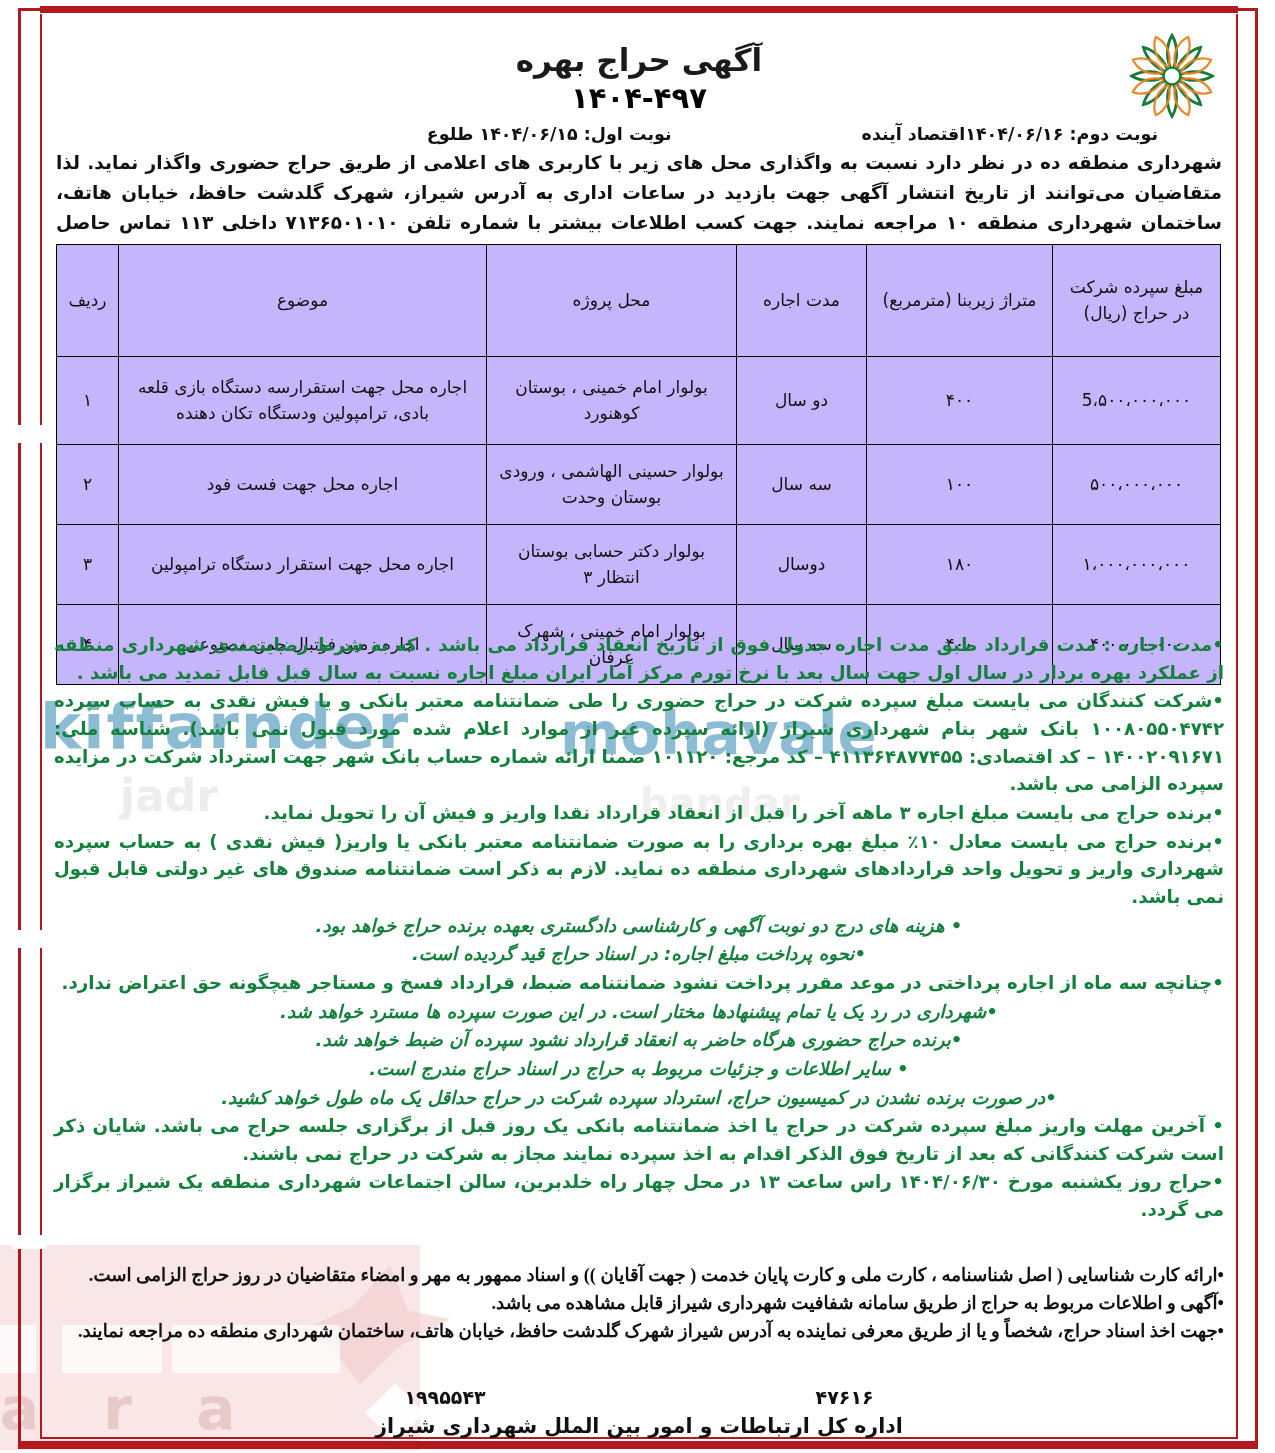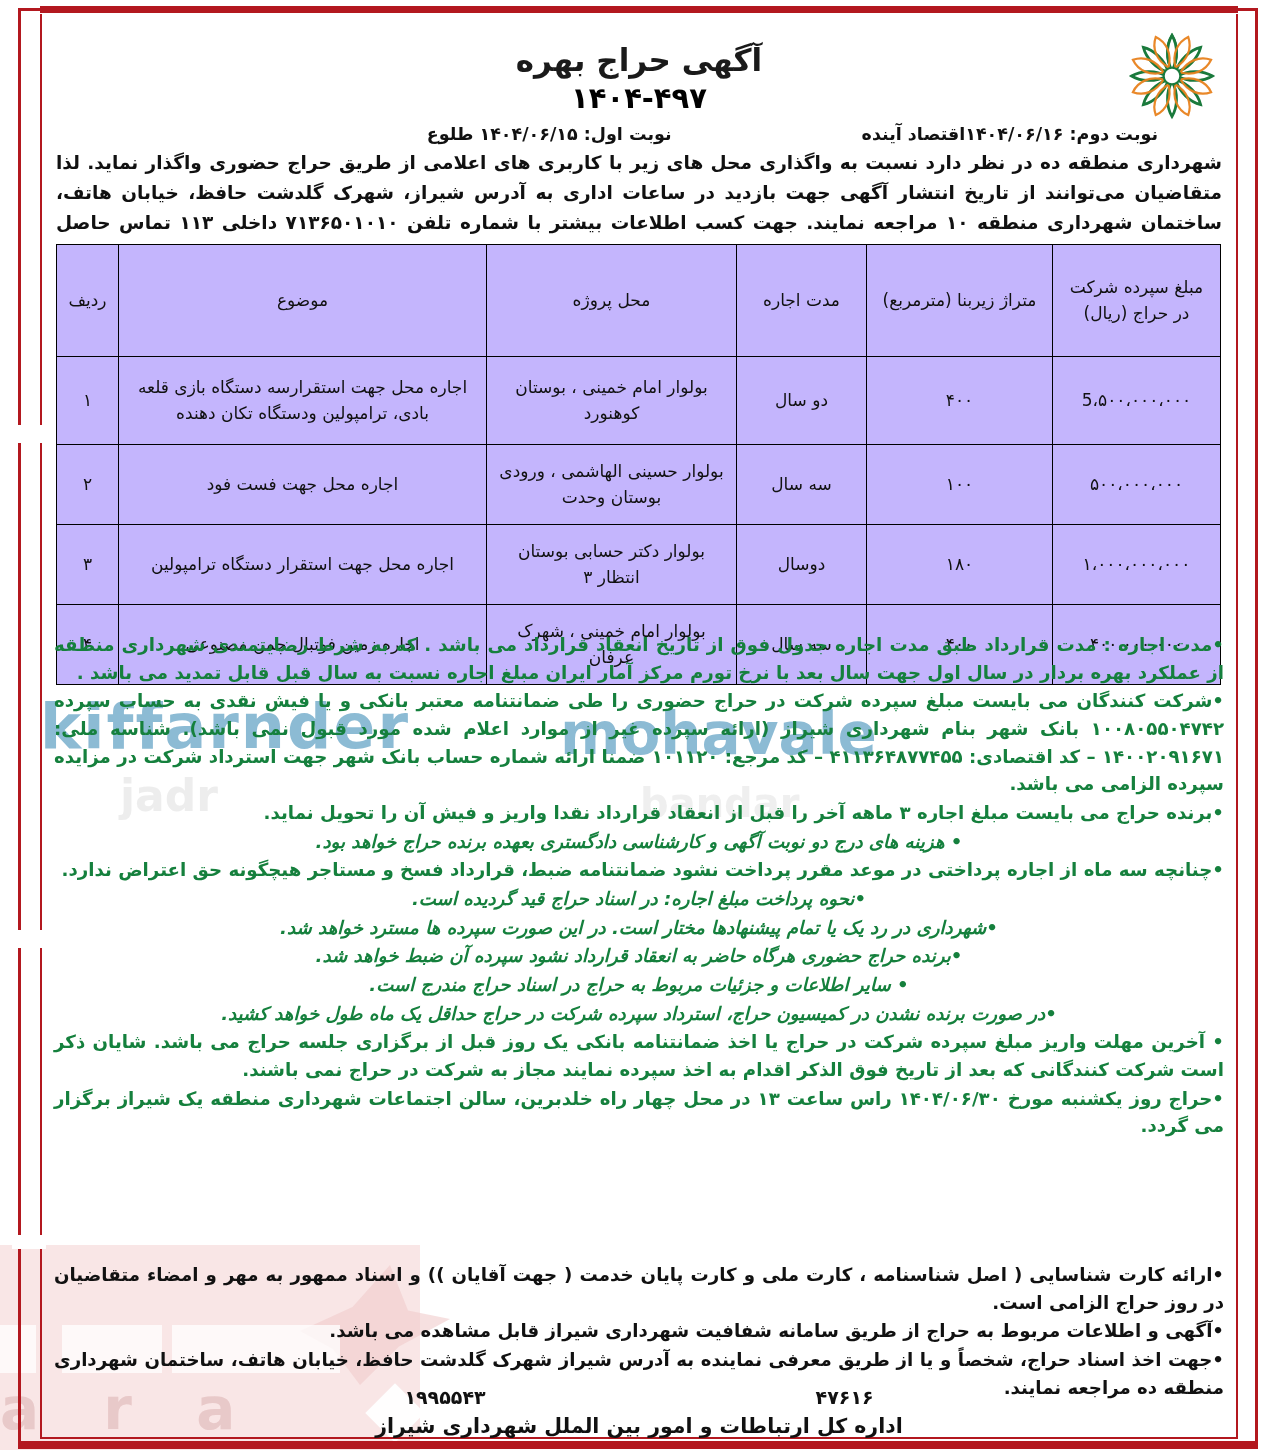--- a/index.html
+++ b/index.html
@@ -165,21 +165,21 @@
     margin:0 0 1px 0;
     white-space:pre-line;
   }
   .term.c{ text-align:center; text-align-last:center;font-style:italic; }
   .term.r{ text-align:right; text-align-last:right; }
 
   .highlight-zone{
     position:absolute; right:6px; left:6px; top:1245px;
     font-size:18.2px; line-height:1.55; color:#111; font-weight:bold;
   }
-  .hl-line{ display:block; text-align:justify; text-align-last:right; white-space:pre-line; }
+  .hl-line{ display:block; text-align:justify; text-align-last:right; white-space:pre-line;font-family:Liberation Serif, serif; }
 
   .footer-nums{
     position:absolute; right:6px; left:6px; top:1370px;
     display:flex; justify-content:center; gap:330px;
     font-size:19px; font-weight:bold; color:#111;
   }
   .signature{
     position:absolute; right:0; left:0; top:1398px;
     text-align:center;
     font-size:20.5px; font-weight:bold; color:#111;
@@ -299,23 +299,24 @@
           <td class="num">۴</td>
         </tr>
       </tbody>
     </table>
   </div>
 
   <div class="terms">
     <span class="term">•مدت اجاره : مدت قرارداد طبق مدت اجاره جدول فوق از تاریخ انعقاد قرارداد می باشد . که به شرط رضایتمندی شهرداری منطقه از عملکرد بهره بردار در سال اول جهت سال بعد با نرخ تورم مرکز آمار ایران مبلغ اجاره نسبت به سال قبل قابل تمدید می باشد .</span>
     <span class="term">•شرکت کنندگان می بایست مبلغ سپرده شرکت در حراج حضوری را طی ضمانتنامه معتبر بانکی و یا فیش نقدی به حساب سپرده ۱۰۰۸۰۵۵۰۴۷۴۲ بانک شهر بنام شهرداری شیراز (ارائه سپرده غیر از موارد اعلام شده مورد قبول نمی باشد). شناسه ملی: ۱۴۰۰۲۰۹۱۶۷۱ – کد اقتصادی: ۴۱۱۳۶۴۸۷۷۴۵۵ – کد مرجع: ۱۰۱۱۲۰ ضمنا ارائه شماره حساب بانک شهر جهت استرداد شرکت در مزایده سپرده الزامی می باشد.</span>
     <span class="term r">•برنده حراج می بایست مبلغ اجاره ۳ ماهه آخر را قبل از انعقاد قرارداد نقدا واریز و فیش آن را تحویل نماید.</span>
+    <span class="term">•برنده حراج می بایست معادل ۱۰٪ مبلغ بهره برداری را به صورت ضمانتنامه معتبر بانکی یا واریز( فیش نقدی ) به حساب سپرده شهرداری واریز و تحویل واحد قراردادهای شهرداری منطقه ده نماید. لازم به ذکر است ضمانتنامه صندوق های غیر دولتی قابل قبول نمی باشد.</span>
     <span class="term c">• هزینه های درج دو نوبت آگهی و کارشناسی دادگستری بعهده برنده حراج خواهد بود.</span>
+    <span class="term c">•نحوه پرداخت مبلغ اجاره: در اسناد حراج قید گردیده است.</span>
     <span class="term r">•چنانچه سه ماه از اجاره پرداختی در موعد مقرر پرداخت نشود ضمانتنامه ضبط، قرارداد فسخ و مستاجر هیچگونه حق اعتراض ندارد.</span>
-    <span class="term c">•نحوه پرداخت مبلغ اجاره: در اسناد حراج قید گردیده است.</span>
     <span class="term c">•شهرداری در رد یک یا تمام پیشنهادها مختار است. در این صورت سپرده ها مسترد خواهد شد.</span>
     <span class="term c">•برنده حراج حضوری هرگاه حاضر به انعقاد قرارداد نشود سپرده آن ضبط خواهد شد.</span>
     <span class="term c">• سایر اطلاعات و جزئیات مربوط به حراج در اسناد حراج مندرج است.</span>
     <span class="term c">•در صورت برنده نشدن در کمیسیون حراج، استرداد سپرده شرکت در حراج حداقل یک ماه طول خواهد کشید.</span>
     <span class="term">• آخرین مهلت واریز مبلغ سپرده شرکت در حراج یا اخذ ضمانتنامه بانکی یک روز قبل از برگزاری جلسه حراج  می باشد. شایان ذکر است شرکت کنندگانی که بعد از تاریخ فوق الذکر اقدام به اخذ سپرده نمایند مجاز به شرکت در حراج نمی باشند.</span>
     <span class="term">•حراج روز یکشنبه مورخ ۱۴۰۴/۰۶/۳۰ راس ساعت ۱۳ در محل چهار راه خلدبرین، سالن اجتماعات شهرداری منطقه یک شیراز  برگزار می گردد.</span>
   </div>
 
   <div class="highlight-zone">
     <span class="hl-line">•ارائه کارت شناسایی ( اصل شناسنامه ، کارت ملی و کارت پایان خدمت ( جهت آقایان )) و اسناد ممهور به مهر و امضاء متقاضیان در روز حراج الزامی است.</span>

